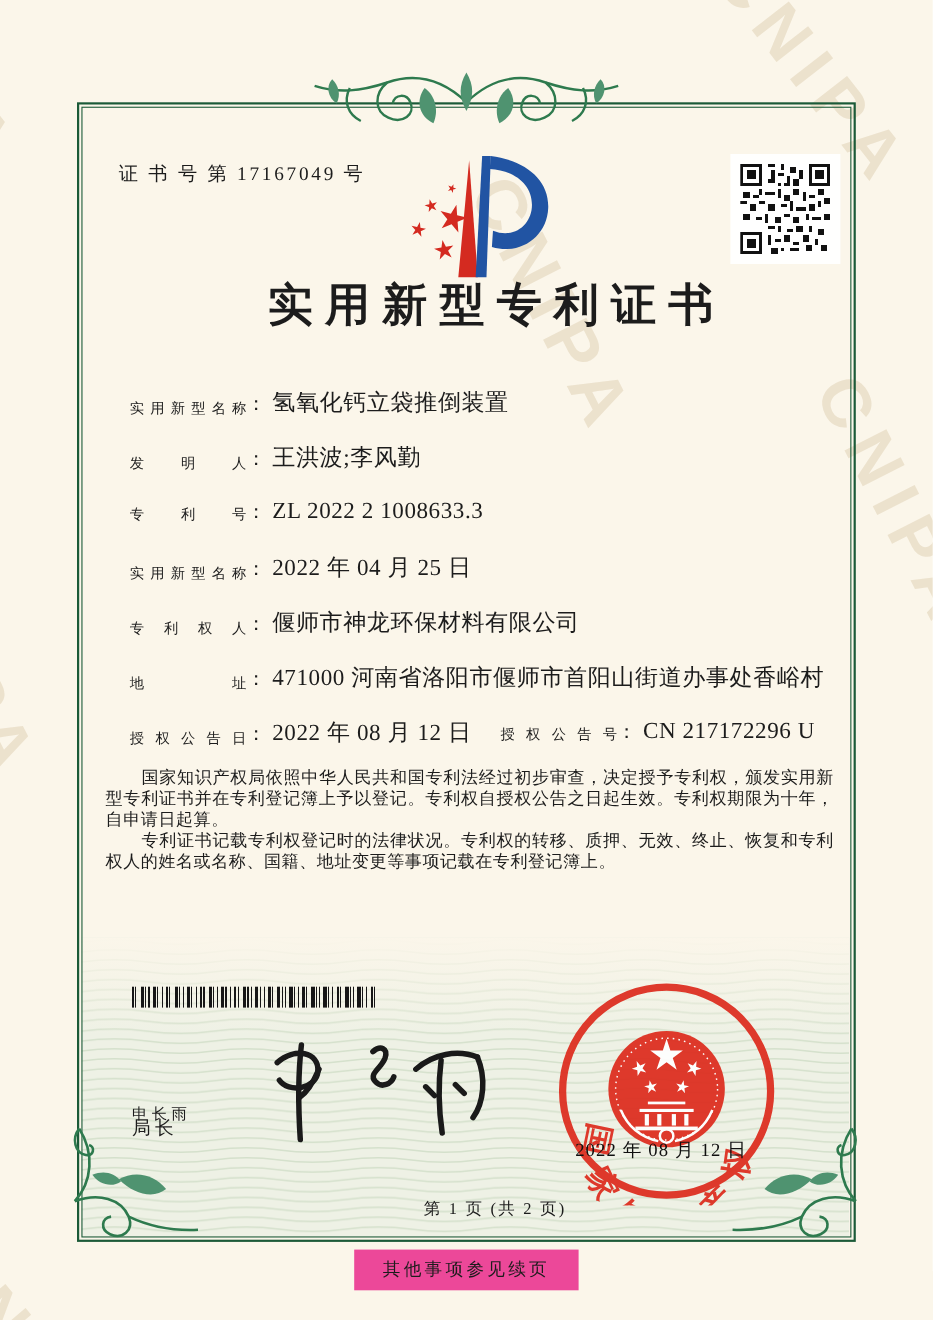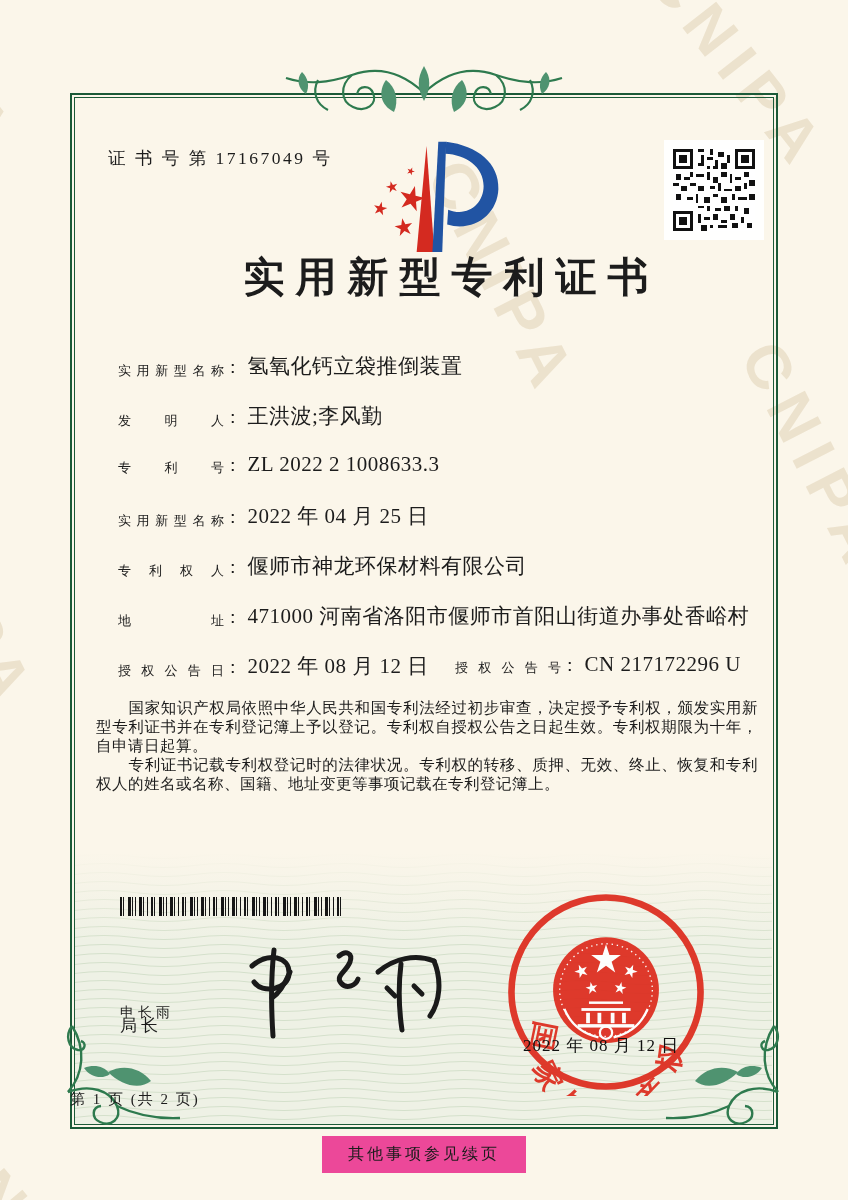--- a/index.html
+++ b/index.html
@@ -83,22 +83,22 @@
   .sig-name{position:absolute; left:120px; top:1004px; font-size:14px;
             font-family:"Liberation Sans","DejaVu Sans",sans-serif; letter-spacing:4px;}
   .sig-hand{position:absolute; left:238px; top:938px; width:215px; height:105px;}
 
   .seal{position:absolute; left:502px; top:888px; width:208px; height:208px; opacity:0.93;}
   .seal-date{
     position:absolute; left:495px; top:1034px; width:212px; text-align:center;
     font-size:17px; letter-spacing:1px; color:#101010; z-index:6;
   }
   .page-no{
-    position:absolute; left:70px; top:1090px; width:704px; 
-    font-size:15px; letter-spacing:2px;
+    position:absolute; left:70px; top:1090px; width:704px; text-align:center;
+    font-size:15px; letter-spacing:2px;padding-left:28px;
   }
   .cont-note{
     position:absolute; left:50%; top:1136px; transform:translateX(-50%);
     background:#ec4899; padding:8px 26px; font-size:16px; letter-spacing:3px;
   }
 </style>
 </head>
 <body>
 
 <div class="page">

